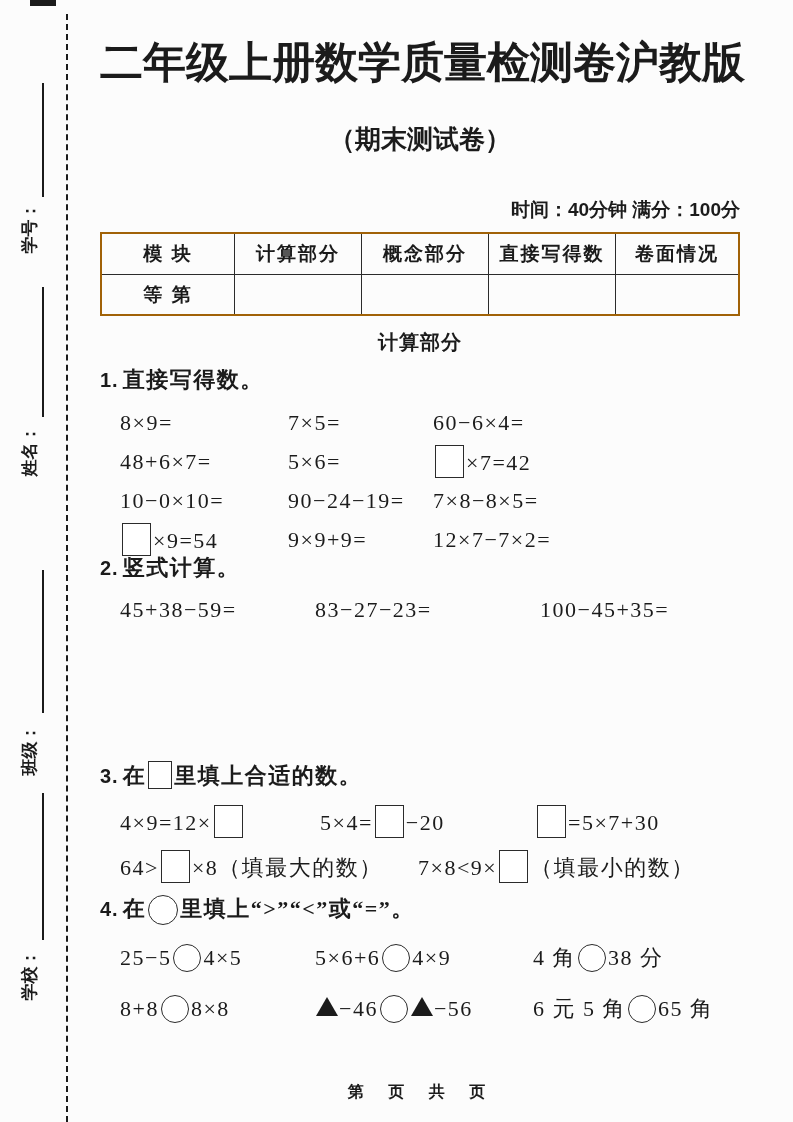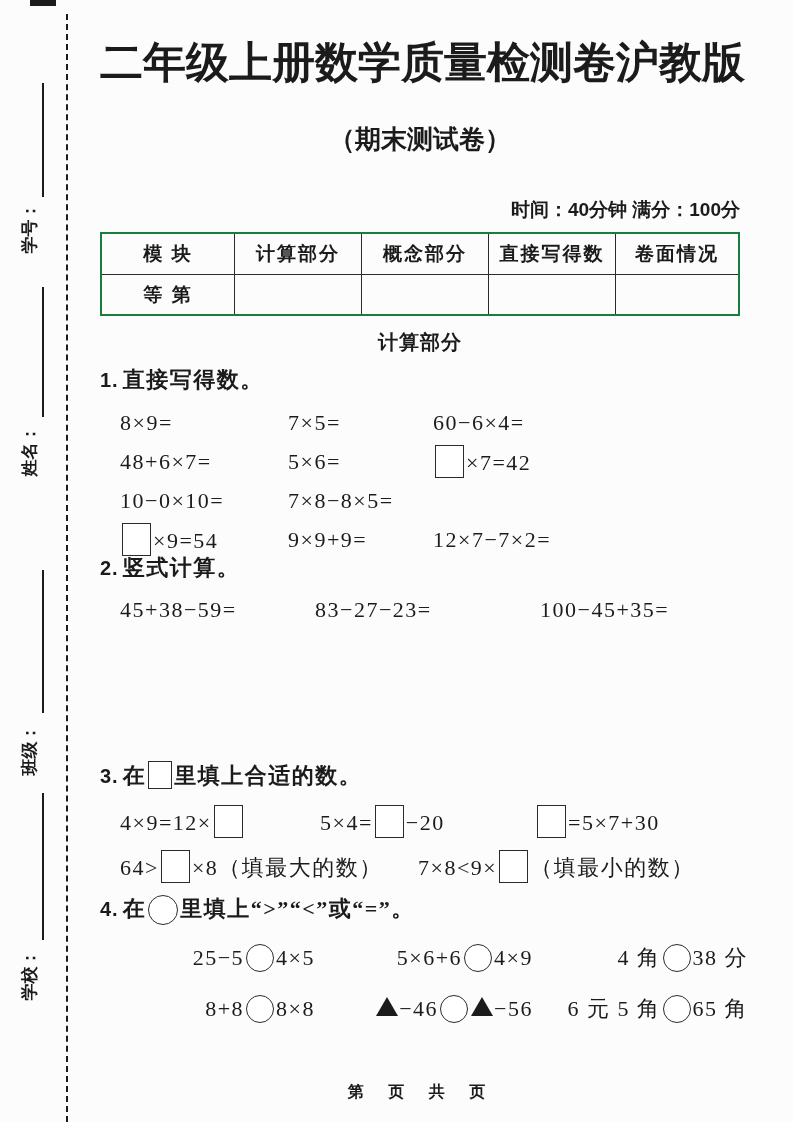--- a/index.html
+++ b/index.html
@@ -19,41 +19,41 @@
 
   
   .content{position:absolute;left:100px;width:640px;}
   .title{top:34px;font-size:43px;font-weight:700;text-align:center;white-space:nowrap;letter-spacing:0;}
   .subtitle{top:122px;font-size:26px;font-weight:700;text-align:center;}
   .meta{top:197px;font-size:19px;font-weight:700;text-align:right;}
 
   
   .score-table{position:absolute;left:100px;top:232px;width:640px;
         display:grid;grid-template-columns:132px 127px 127px 127px 1fr;
-        grid-template-rows:40px 40px;border:2px solid #15803d;box-sizing:border-box;}
+        grid-template-rows:40px 40px;border:2px solid #a16207;box-sizing:border-box;}
   .score-cell{border-left:1.5px solid #2b2b2b;border-top:1.5px solid #2b2b2b;
         display:flex;align-items:center;justify-content:center;
         font-size:19px;font-weight:700;letter-spacing:2px;}
   .score-cell.c0{border-left:none;} .score-cell.r0{border-top:none;}
 
   .section-title{top:329px;font-size:20px;font-weight:700;text-align:center;letter-spacing:1px;}
 
   
   .question{position:absolute;left:100px;width:648px;}
   .q1{top:363px;} .q2{top:551px;} .q3{top:759px;} .q4{top:892px;}
   .q-head{font-size:20px;font-weight:700;letter-spacing:1px;line-height:34px;white-space:nowrap;}
   .q-num{margin-right:4px;}
   .q-rows{margin-left:20px;margin-top:6px;}
   .eq-row{display:grid;align-items:center;}
   .q1-rows .eq-row{grid-template-columns:168px 145px 1fr;height:39px;}
   .q2-rows .eq-row{grid-template-columns:195px 225px 1fr;height:38px;}
   .q3-rows .eq-row{height:45px;}
   .q3-rows .eq-row.r1{grid-template-columns:200px 215px 1fr;}
   .q3-rows .eq-row.r2{grid-template-columns:298px 1fr;}
-  .q4-rows .eq-row{grid-template-columns:195px 218px 1fr;height:51px;text-align:right;}
+  .q4-rows .eq-row{grid-template-columns:195px 218px 1fr;height:51px;}
   .eq{font-family:"Liberation Serif","DejaVu Serif",serif;font-size:22px;
       letter-spacing:1.5px;white-space:nowrap;}
 
   
   .sq{display:inline-block;width:27px;height:31px;border:1.6px solid #2b2b2b;
       background:#fff;vertical-align:-8px;margin:0 2px;}
   .circ{display:inline-block;width:26px;height:26px;border:1.6px solid #2b2b2b;
       border-radius:50%;background:#fff;vertical-align:-7px;margin:0 2px;}
   .tri{display:inline-block;width:0;height:0;border-left:11px solid transparent;
       border-right:11px solid transparent;border-bottom:19px solid #1b1b1b;
@@ -111,20 +111,21 @@
           <span class="eq">7×5=</span>
           <span class="eq">60−6×4=</span>
         </div>
         <div class="eq-row r2">
           <span class="eq">48+6×7=</span>
           <span class="eq">5×6=</span>
           <span class="eq"><span class="sq"></span>×7=42</span>
         </div>
         <div class="eq-row r3">
           <span class="eq">10−0×10=</span>
+          <span class="eq">90−24−19=</span>
           <span class="eq">7×8−8×5=</span>
         </div>
         <div class="eq-row r4">
           <span class="eq"><span class="sq"></span>×9=54</span>
           <span class="eq">9×9+9=</span>
           <span class="eq">12×7−7×2=</span>
         </div>
       </div>
   </div>
 

